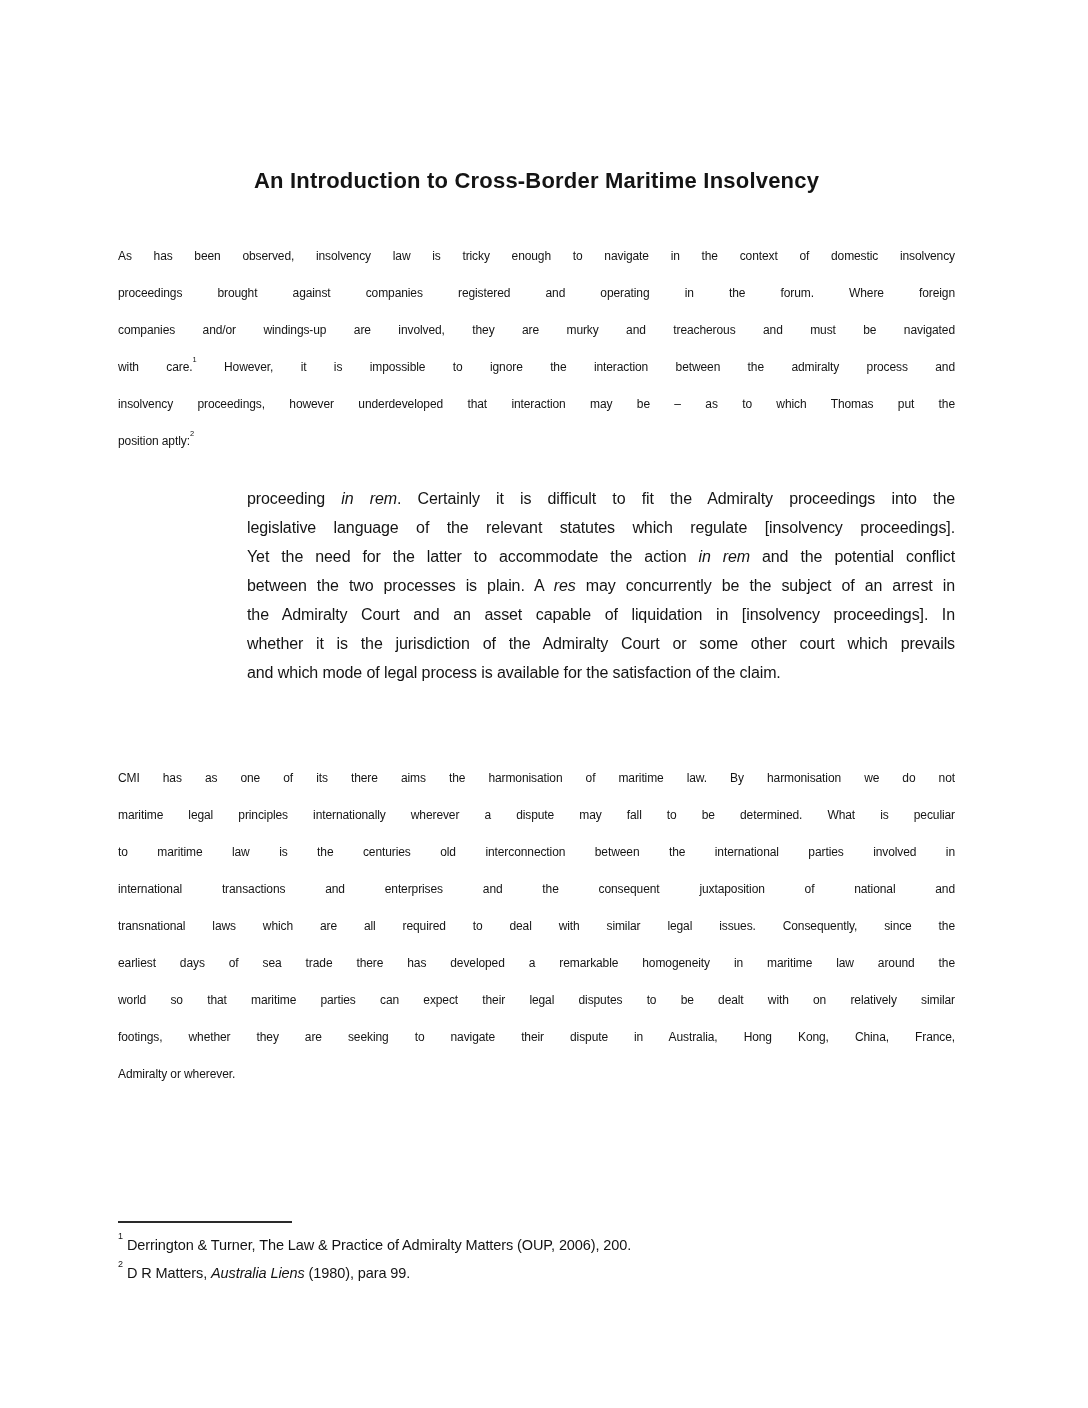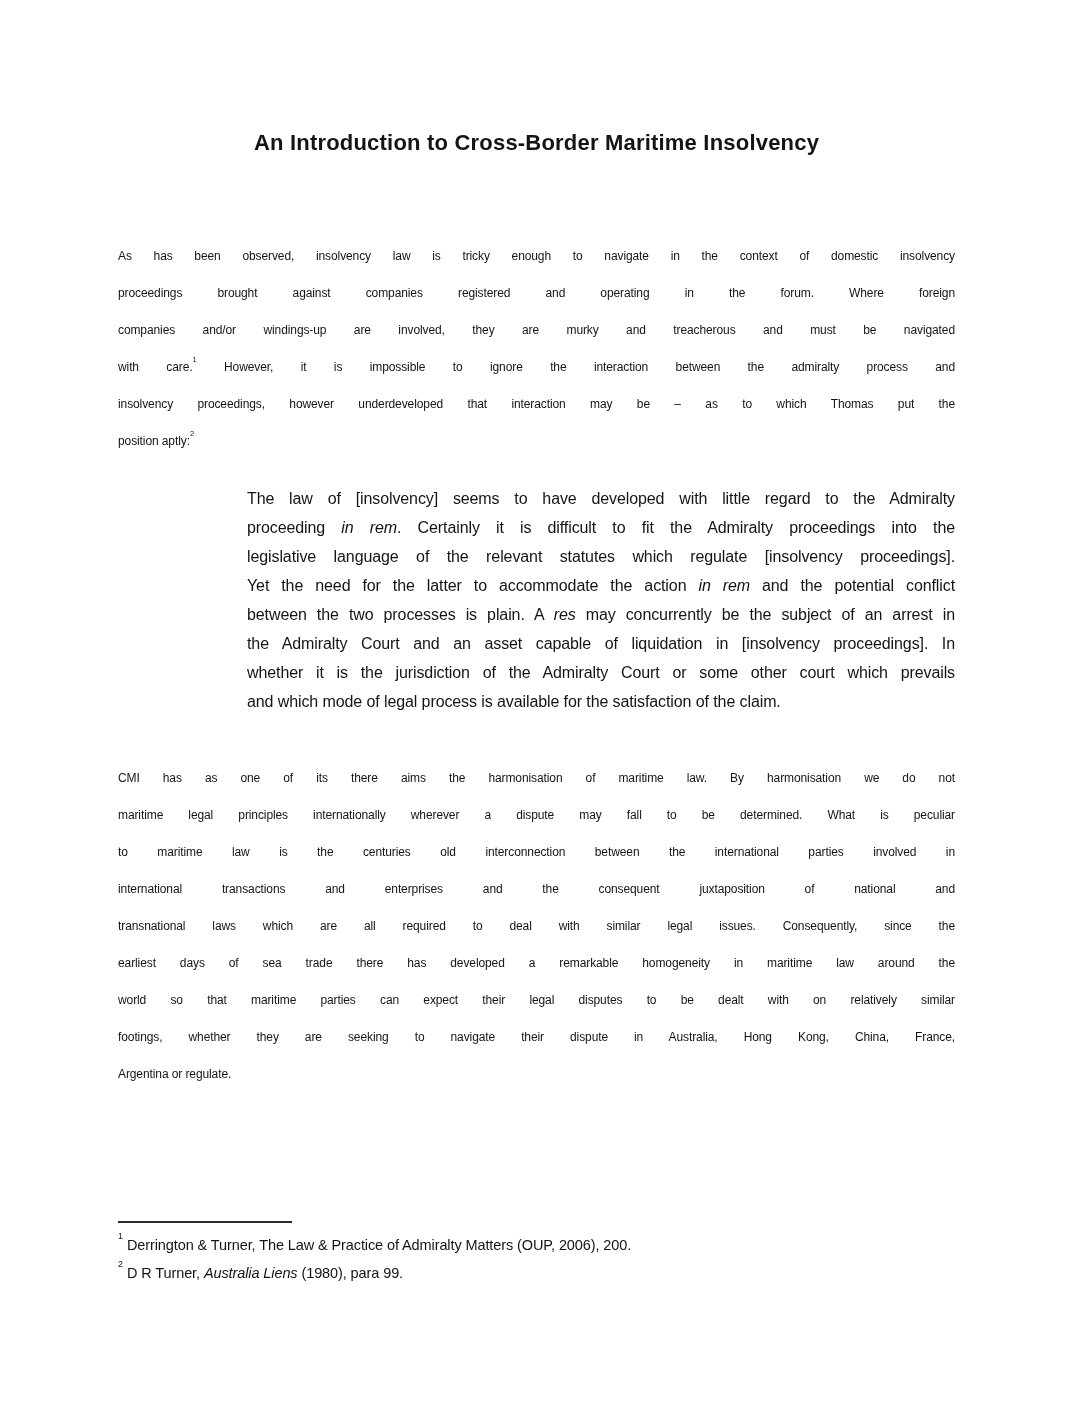--- a/index.html
+++ b/index.html
@@ -53,54 +53,53 @@
     background: #2a2a2a;
   }
   .footnotes { top: 1231px; font-size: 14.5px; letter-spacing: -0.1px; }
   .footnote { line-height: 28px; text-align: left; }
 </style>
 </head>
 <body>
 
 <div class="page">
 
-  <div class="content-col doc-title" style="position:absolute;">An Introduction to Cross-Border Maritime Insolvency</div>
+  <div class="content-col doc-title" style="position:absolute;margin-top:38px;">An Introduction to Cross-Border Maritime Insolvency</div>
 
   <div class="content-col para intro-para" style="position:absolute;">
     <div class="line">As has been observed, insolvency law is tricky enough to navigate in the context of domestic insolvency</div>
     <div class="line">proceedings brought against companies registered and operating in the forum. Where foreign</div>
     <div class="line">companies and/or windings-up are involved, they are murky and treacherous and must be navigated</div>
     <div class="line"><span>with care.</span><sup class="fn-ref">1</sup><span> However, it is impossible to ignore the interaction between the admiralty process and</span></div>
     <div class="line">insolvency proceedings, however underdeveloped that interaction may be – as to which Thomas put the</div>
     <div class="line last"><span>position aptly:</span><sup class="fn-ref">2</sup></div>
   </div>
 
   <div class="quote-block">
-    <div class="line">The law of [insolvency] seems to have developed with little regard to the Admiralty</div>
     <div class="line"><span>proceeding </span><span class="it">in rem</span><span>. Certainly it is difficult to fit the Admiralty proceedings into the</span></div>
     <div class="line">legislative language of the relevant statutes which regulate [insolvency proceedings].</div>
     <div class="line"><span>Yet the need for the latter to accommodate the action </span><span class="it">in rem</span><span> and the potential conflict</span></div>
     <div class="line"><span>between the two processes is plain. A </span><span class="it">res</span><span> may concurrently be the subject of an arrest in</span></div>
     <div class="line">the Admiralty Court and an asset capable of liquidation in [insolvency proceedings]. In</div>
     <div class="line">whether it is the jurisdiction of the Admiralty Court or some other court which prevails</div>
     <div class="line last">and which mode of legal process is available for the satisfaction of the claim.</div>
   </div>
 
   <div class="content-col para body-para" style="position:absolute;">
     <div class="line">CMI has as one of its there aims the harmonisation of maritime law. By harmonisation we do not</div>
     <div class="line">maritime legal principles internationally wherever a dispute may fall to be determined. What is peculiar</div>
     <div class="line">to maritime law is the centuries old interconnection between the international parties involved in</div>
     <div class="line">international transactions and enterprises and the consequent juxtaposition of national and</div>
     <div class="line">transnational laws which are all required to deal with similar legal issues.  Consequently, since the</div>
     <div class="line">earliest days of sea trade there has developed a remarkable homogeneity in maritime law around the</div>
     <div class="line">world so that maritime parties can expect their legal disputes to be dealt with on relatively similar</div>
     <div class="line">footings, whether they are seeking to navigate their dispute in Australia, Hong Kong, China, France,</div>
-    <div class="line last">Argentina or regulate.</div>
+    <div class="line last">Admiralty or wherever.</div>
   </div>
 
   <div class="footnote-rule"></div>
 
   <div class="content-col footnotes" style="position:absolute;">
     <div class="footnote"><sup class="fn-ref">1</sup><span> Derrington &amp; Turner, The Law &amp; Practice of Admiralty Matters (OUP, 2006), 200.</span></div>
-    <div class="footnote"><sup class="fn-ref">2</sup><span> D R Turner, </span><span class="it">Australia Liens</span><span> (1980), para 99.</span></div>
+    <div class="footnote"><sup class="fn-ref">2</sup><span> D R Matters, </span><span class="it">Australia Liens</span><span> (1980), para 99.</span></div>
   </div>
 
 </div>
 
 </body></html>

